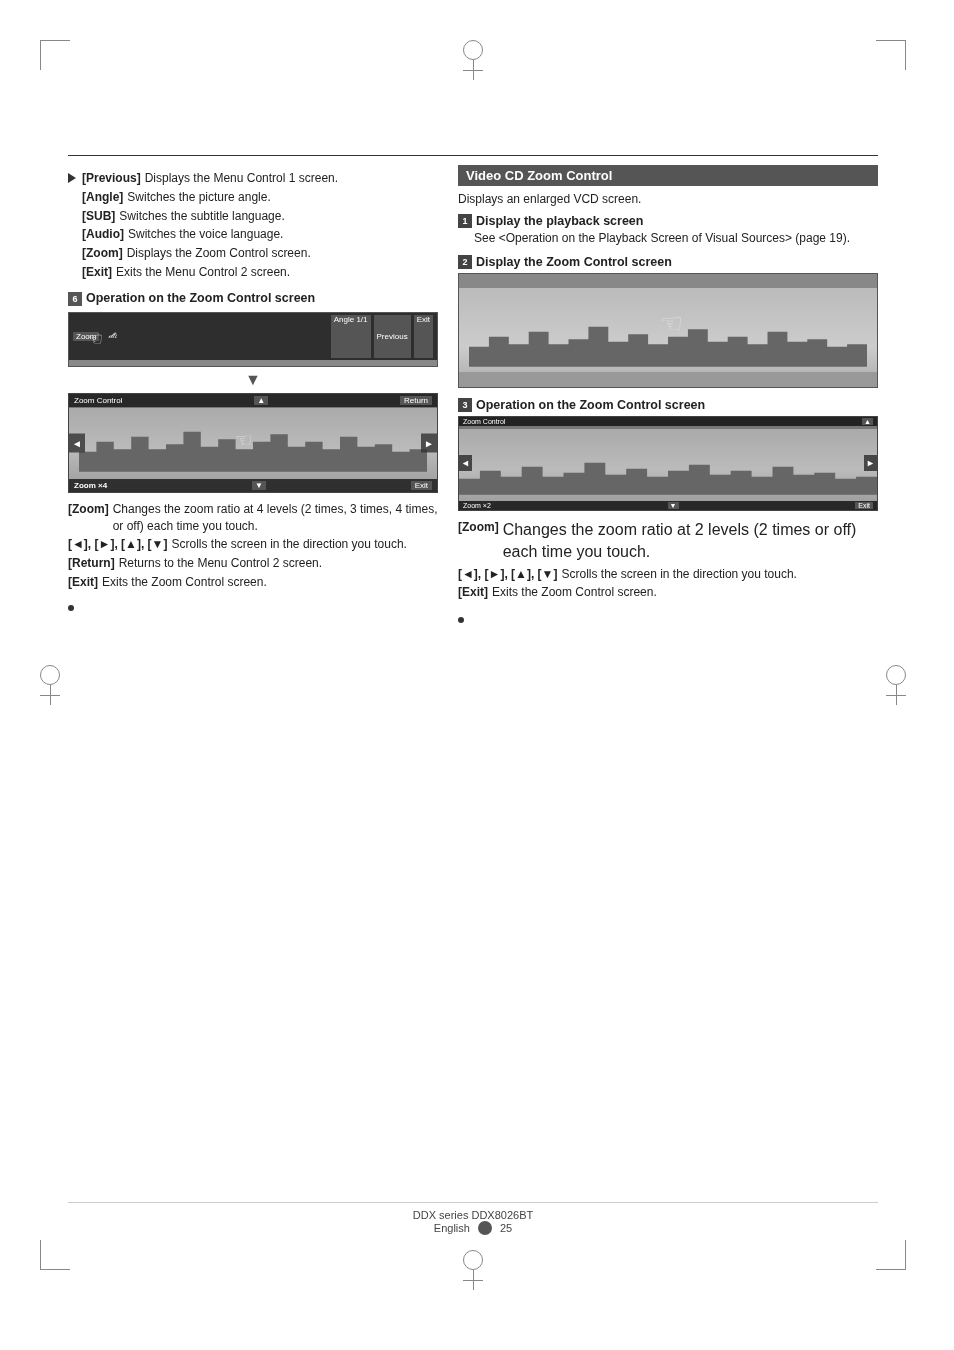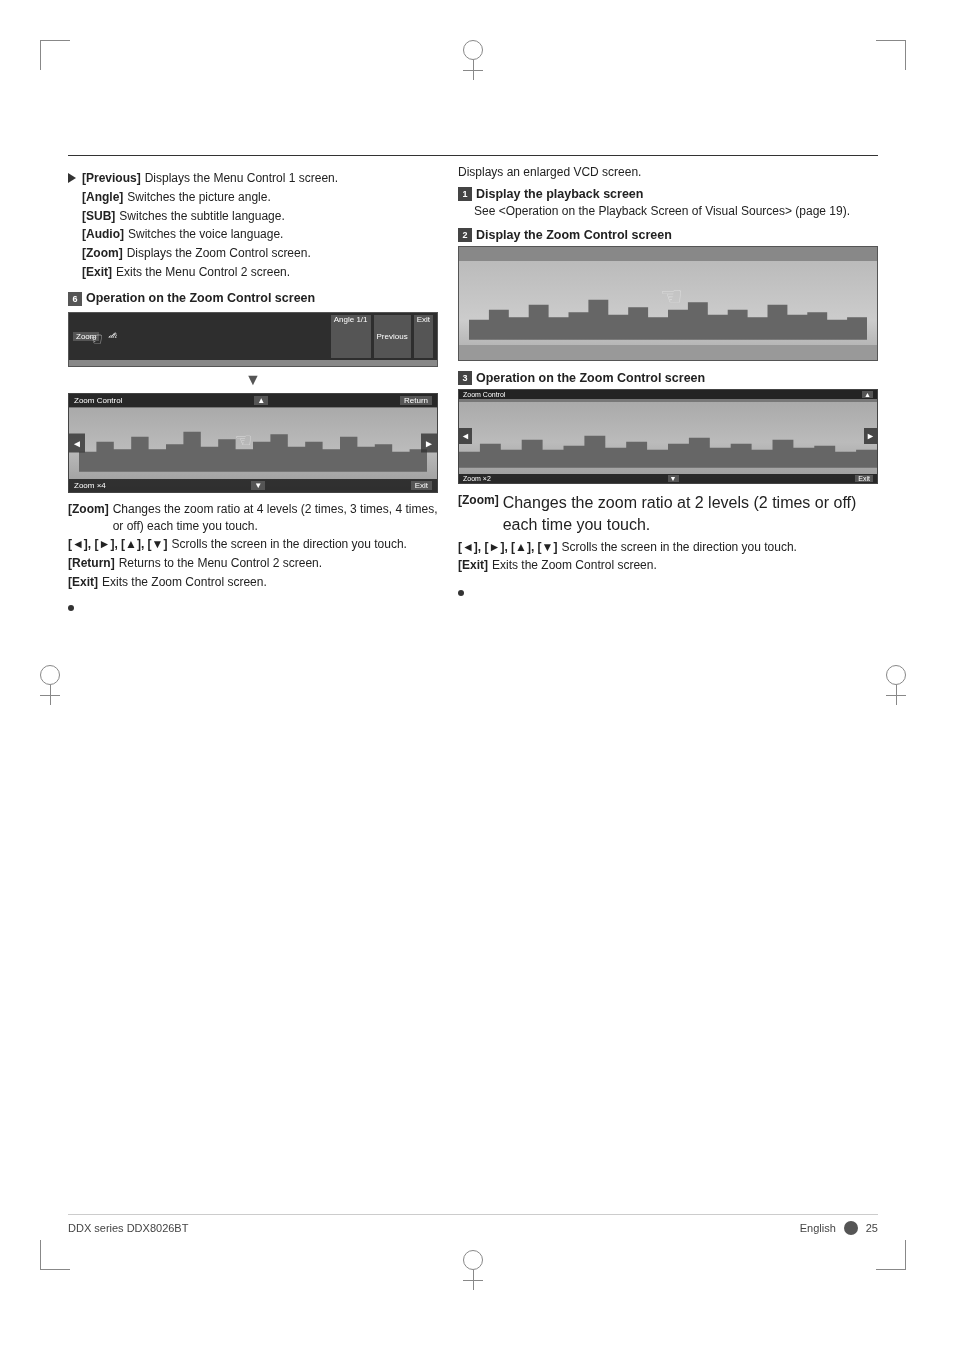--- a/index.html
+++ b/index.html
@@ -251,26 +251,27 @@
       margin: 4px 0;
     }
 
     
     .footer {
       position: absolute;
       bottom: 115px;
       left: 68px;
       right: 68px;
       display: flex;
-      justify-content: space-between;
+      justify-content: flex-end;
       align-items: center;
       font-size: 11px;
       color: #444;
       border-top: 1px solid #ccc;
       padding-top: 6px;
+      flex-direction: column;
     }
 
     .footer-right {
       display: flex;
       align-items: center;
       gap: 8px;
     }
 
     .page-circle {
       width: 14px;
@@ -407,21 +408,21 @@
 
           <div style="position:absolute; left:0; top:50%; transform:translateY(-50%); background:rgba(50,50,50,0.8); color:#fff; font-size:10px; padding:4px 3px; z-index:2;">◄</div>
           <div style="position:absolute; right:0; top:50%; transform:translateY(-50%); background:rgba(50,50,50,0.8); color:#fff; font-size:10px; padding:4px 3px; z-index:2;">►</div>
 
           <div class="sky-bg"></div>
           <div class="city-bg"></div>
 
           <div style="position:absolute; top:35%; left:45%; font-size:20px; color:#ddd; z-index:3;">☜</div>
 
           <div style="display:flex; justify-content:space-between; align-items:center; background:rgba(20,20,20,0.8); padding:2px 5px; position:absolute; bottom:0; left:0; right:0; z-index:2;">
-            <span style="color:#fff; font-size:8px;">Zoom ×4</span>
+            <span style="color:#fff; font-size:8px;font-weight:bold;">Zoom ×4</span>
             <span style="color:#fff; font-size:8px; background:#555; padding:0 3px;">▼</span>
             <span style="color:#fff; font-size:8px; background:#555; padding:0 4px;">Exit</span>
           </div>
         </div>
 
         <div>
           <div class="item-line mb2">
             <span class="item-key">[Zoom]</span>
             <span>Changes the zoom ratio at 4 levels (2 times, 3 times, 4 times, or off) each time you touch.</span>
           </div>
@@ -440,20 +441,21 @@
         </div>
 
         <div style="margin-top: 8px;">
           <div class="bullet-dot"></div>
         </div>
 
       </div>
 
       <div class="right-column">
 
+        <div class="vcd-header">Video CD Zoom Control</div>
 
         <p style="font-size:12px; margin-bottom:8px;">Displays an enlarged VCD screen.</p>
 
         <div class="section-header mb2">
           <span class="section-num">1</span>
           <span class="section-title">Display the playback screen</span>
         </div>
         <p class="item-indent mb8">See &lt;Operation on the Playback Screen of Visual Sources&gt; (page 19).</p>
 
         <div class="section-header mb4">

